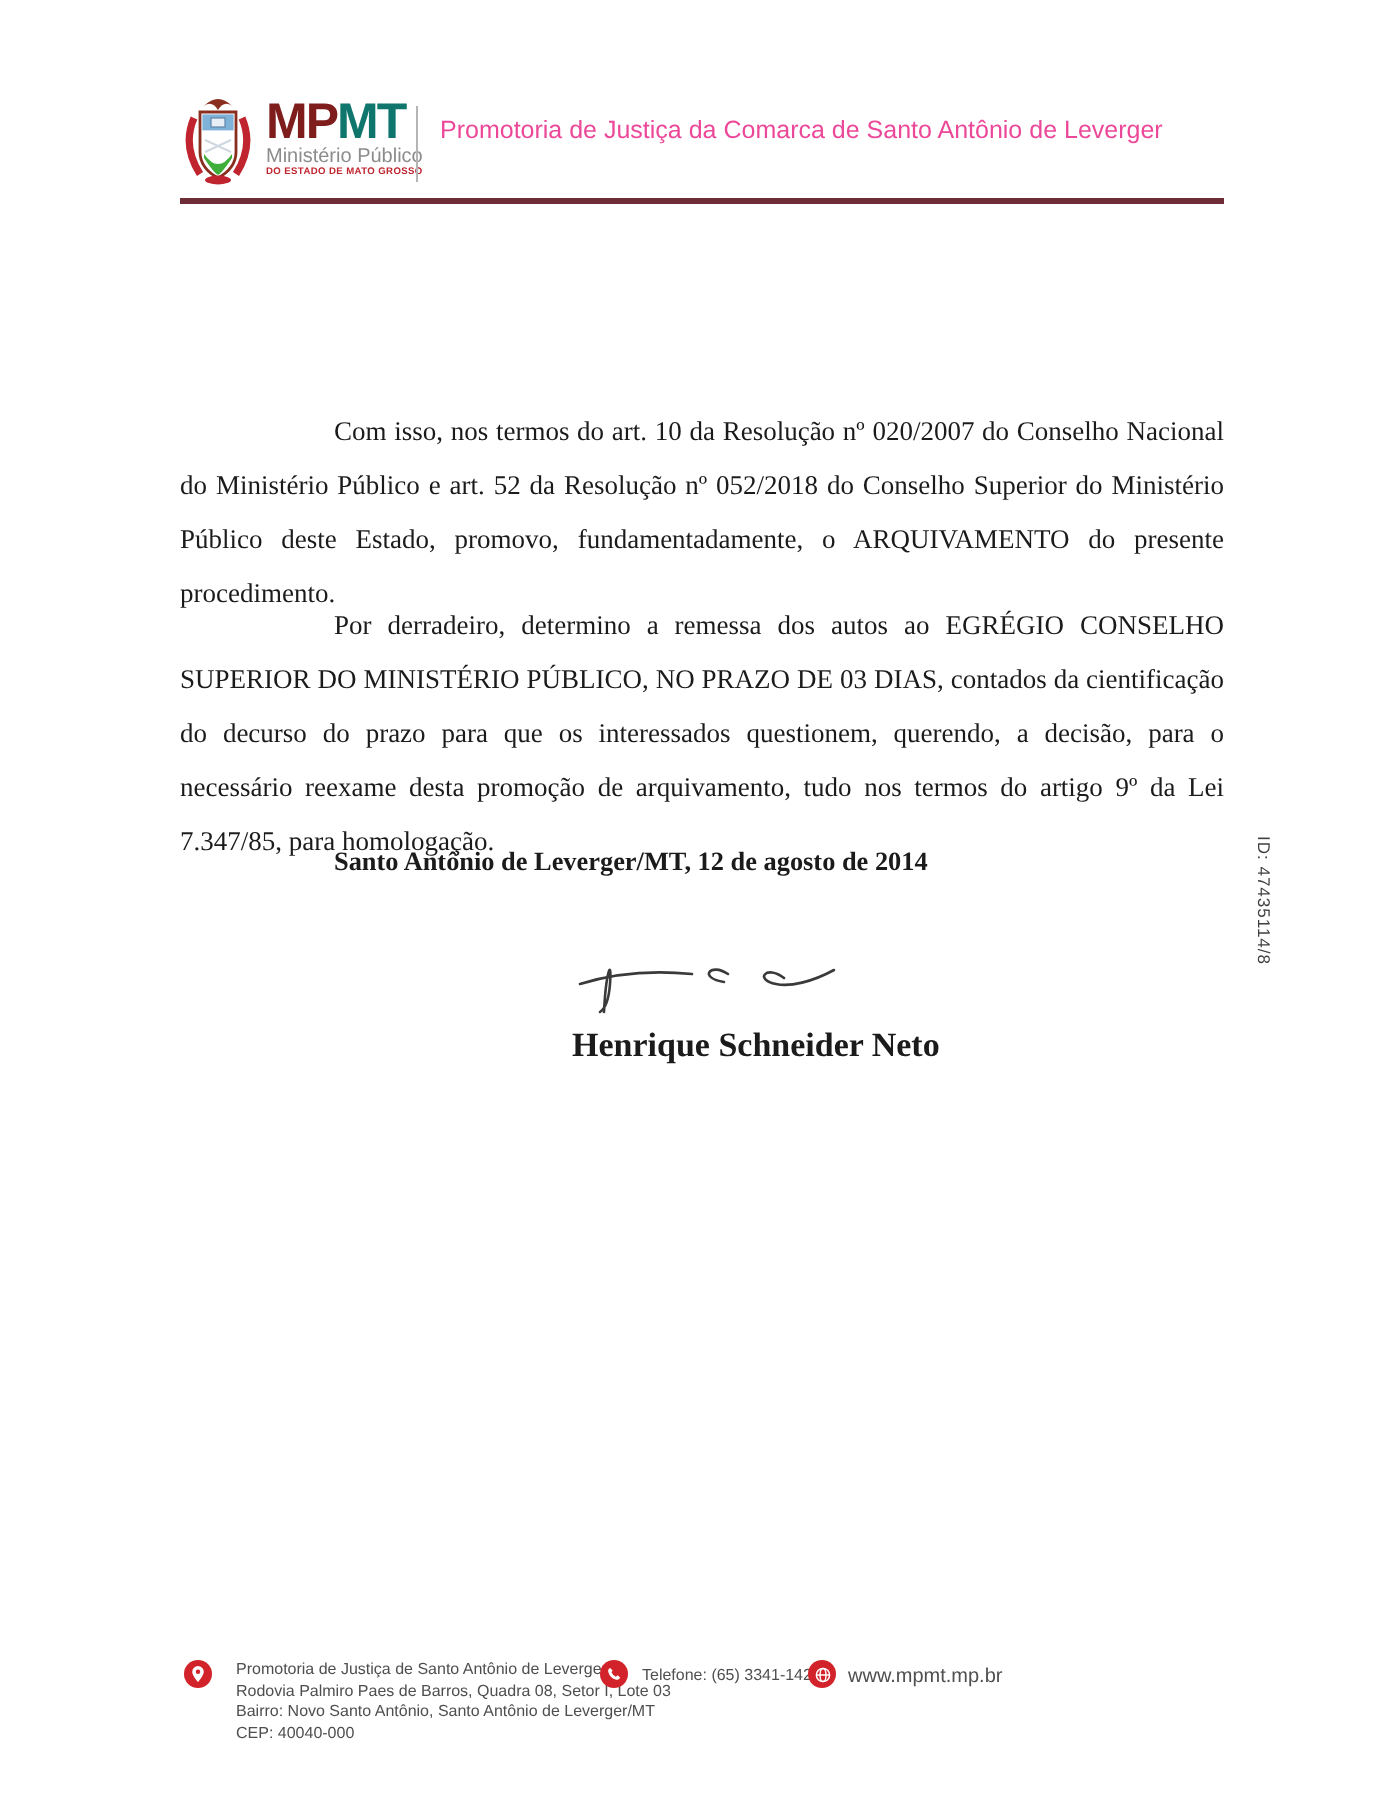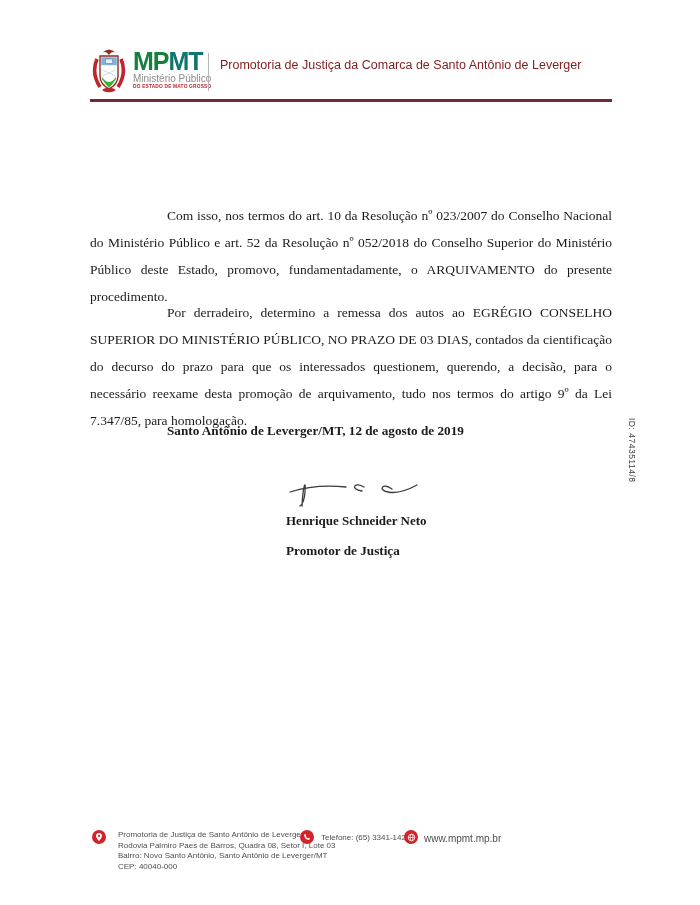--- a/index.html
+++ b/index.html
@@ -15,38 +15,38 @@
   }
 
   
   .header { position: absolute; left: 0; top: 0; width: 700px; height: 104px; }
   .crest { position: absolute; left: 90px; top: 46px; width: 38px; height: 47px; }
   .logo-text { position: absolute; left: 133px; top: 49px; width: 80px; }
   .logo-acronym {
     font-family: "Liberation Sans", sans-serif;
     font-weight: bold; font-size: 25px; line-height: 24px; letter-spacing: -1px;
   }
-  .logo-acronym .mp { color: #15803d; }
+  .logo-acronym .mp { color: #7f1d1d; }
   .logo-acronym .mt { color: #0f766e; }
   .logo-org {
     font-family: "Liberation Sans", sans-serif;
     font-size: 10px; color: #8c8c8c; line-height: 11px; white-space: nowrap;
   }
   .logo-sub {
     font-family: "Liberation Sans", sans-serif;
     font-size: 4.8px; font-weight: bold; color: #c0242e;
     letter-spacing: .2px; white-space: nowrap;
   }
   .header-divider {
     position: absolute; left: 208px; top: 53px; width: 1px; height: 38px; background: #b5b5b5;
   }
   .header-title {
     position: absolute; left: 220px; top: 58px; width: 420px;
     font-family: "Liberation Sans", sans-serif;
-    font-size: 12.5px; color: #7f1d1d;
+    font-size: 12.5px; color: #ec4899;
   }
   .header-rule {
     position: absolute; left: 90px; top: 99px; width: 522px; height: 2.5px;
     background: #6e2d36;
   }
 
   
   .para {
     position: absolute; left: 90px; width: 522px;
     font-size: 13.5px; line-height: 27px;
@@ -57,21 +57,21 @@
   #para2 { top: 202px; }
   #para3 { top: 299px; }
 
   .date-line {
     position: absolute; left: 167px; top: 423px;
     font-size: 13.2px; font-weight: bold; white-space: nowrap;
   }
 
   .signature-block { position: absolute; left: 286px; top: 470px; width: 260px; }
   .signature-svg { display: block; margin-left: 2px; }
-  .signer-name { margin-top: 3px; font-size: 13px; font-weight: bold; white-space: nowrap; }
+  .signer-name { margin-top: 3px; font-size: 17px; font-weight: bold; white-space: nowrap; }
   .signer-role { margin-top: 14px; font-size: 13.2px; font-weight: bold; white-space: nowrap; }
 
   .doc-id {
     position: absolute; left: 627px; top: 418px;
     writing-mode: vertical-rl; text-orientation: sideways;
     font-family: "Liberation Sans", sans-serif;
     font-size: 8.5px; color: #3f3f3f; letter-spacing: .5px; white-space: nowrap;
   }
 
   
@@ -113,36 +113,35 @@
       <div class="logo-sub">DO ESTADO DE MATO GROSSO</div>
     </div>
 
     <div class="header-divider"></div>
 
     <div class="header-title">Promotoria de Justiça da Comarca de Santo Antônio de Leverger</div>
 
     <div class="header-rule"></div>
   </div>
 
-  <p class="para indent" id="para2">Com isso, nos termos do art. 10 da Resolução nº 023/2007 do Conselho Nacional do Ministério Público e art. 52 da Resolução nº 052/2018 do Conselho Superior do Ministério Público deste Estado, promovo, fundamentadamente, o ARQUIVAMENTO do presente procedimento.</p>
+  <p class="para indent" id="para2">Com isso, nos termos do art. 10 da Resolução nº 020/2007 do Conselho Nacional do Ministério Público e art. 52 da Resolução nº 052/2018 do Conselho Superior do Ministério Público deste Estado, promovo, fundamentadamente, o ARQUIVAMENTO do presente procedimento.</p>
   <p class="para indent" id="para3">Por derradeiro, determino a remessa dos autos ao EGRÉGIO CONSELHO SUPERIOR DO MINISTÉRIO PÚBLICO, NO PRAZO DE 03 DIAS, contados da cientificação do decurso do prazo para que os interessados questionem, querendo, a decisão, para o necessário reexame desta promoção de arquivamento, tudo nos termos do artigo 9º da Lei 7.347/85, para homologação.</p>
 
-  <div class="date-line">Santo Antônio de Leverger/MT, 12 de agosto de 2019</div>
+  <div class="date-line">Santo Antônio de Leverger/MT, 12 de agosto de 2014</div>
 
   <div class="signature-block">
     <svg class="signature-svg" width="132" height="40" viewBox="0 0 132 40">
       <g stroke="#3a3a3a" stroke-width="1.3" fill="none" stroke-linecap="round">
         <path d="M14 36 C15 16 18 8 17 22 C16.5 29 15 34 12 36"></path>
         <path d="M2 22 C18 17 38 15 58 17"></path>
         <path d="M76 17 C67 11 61 19 74 21"></path>
         <path d="M104 19 C95 12 89 20 100 22 C107 23.5 118 21 129 15"></path>
       </g>
     </svg>
     <div class="signer-name">Henrique Schneider Neto</div>
-    <div class="signer-role">Promotor de Justiça</div>
   </div>
 
   <div class="doc-id">ID: 47435114/8</div>
 
   <div class="footer">
 
     <div class="icon-circle" id="footer-pin-circle">
       <svg width="8" height="10" viewBox="0 0 10 12">
         <path d="M5 1 a3.6 3.6 0 0 1 3.6 3.6 C8.6 7.2 5 11 5 11 S1.4 7.2 1.4 4.6 A3.6 3.6 0 0 1 5 1 Z" fill="#ffffff"></path>
         <circle cx="5" cy="4.6" r="1.4" fill="#d2232a"></circle>

